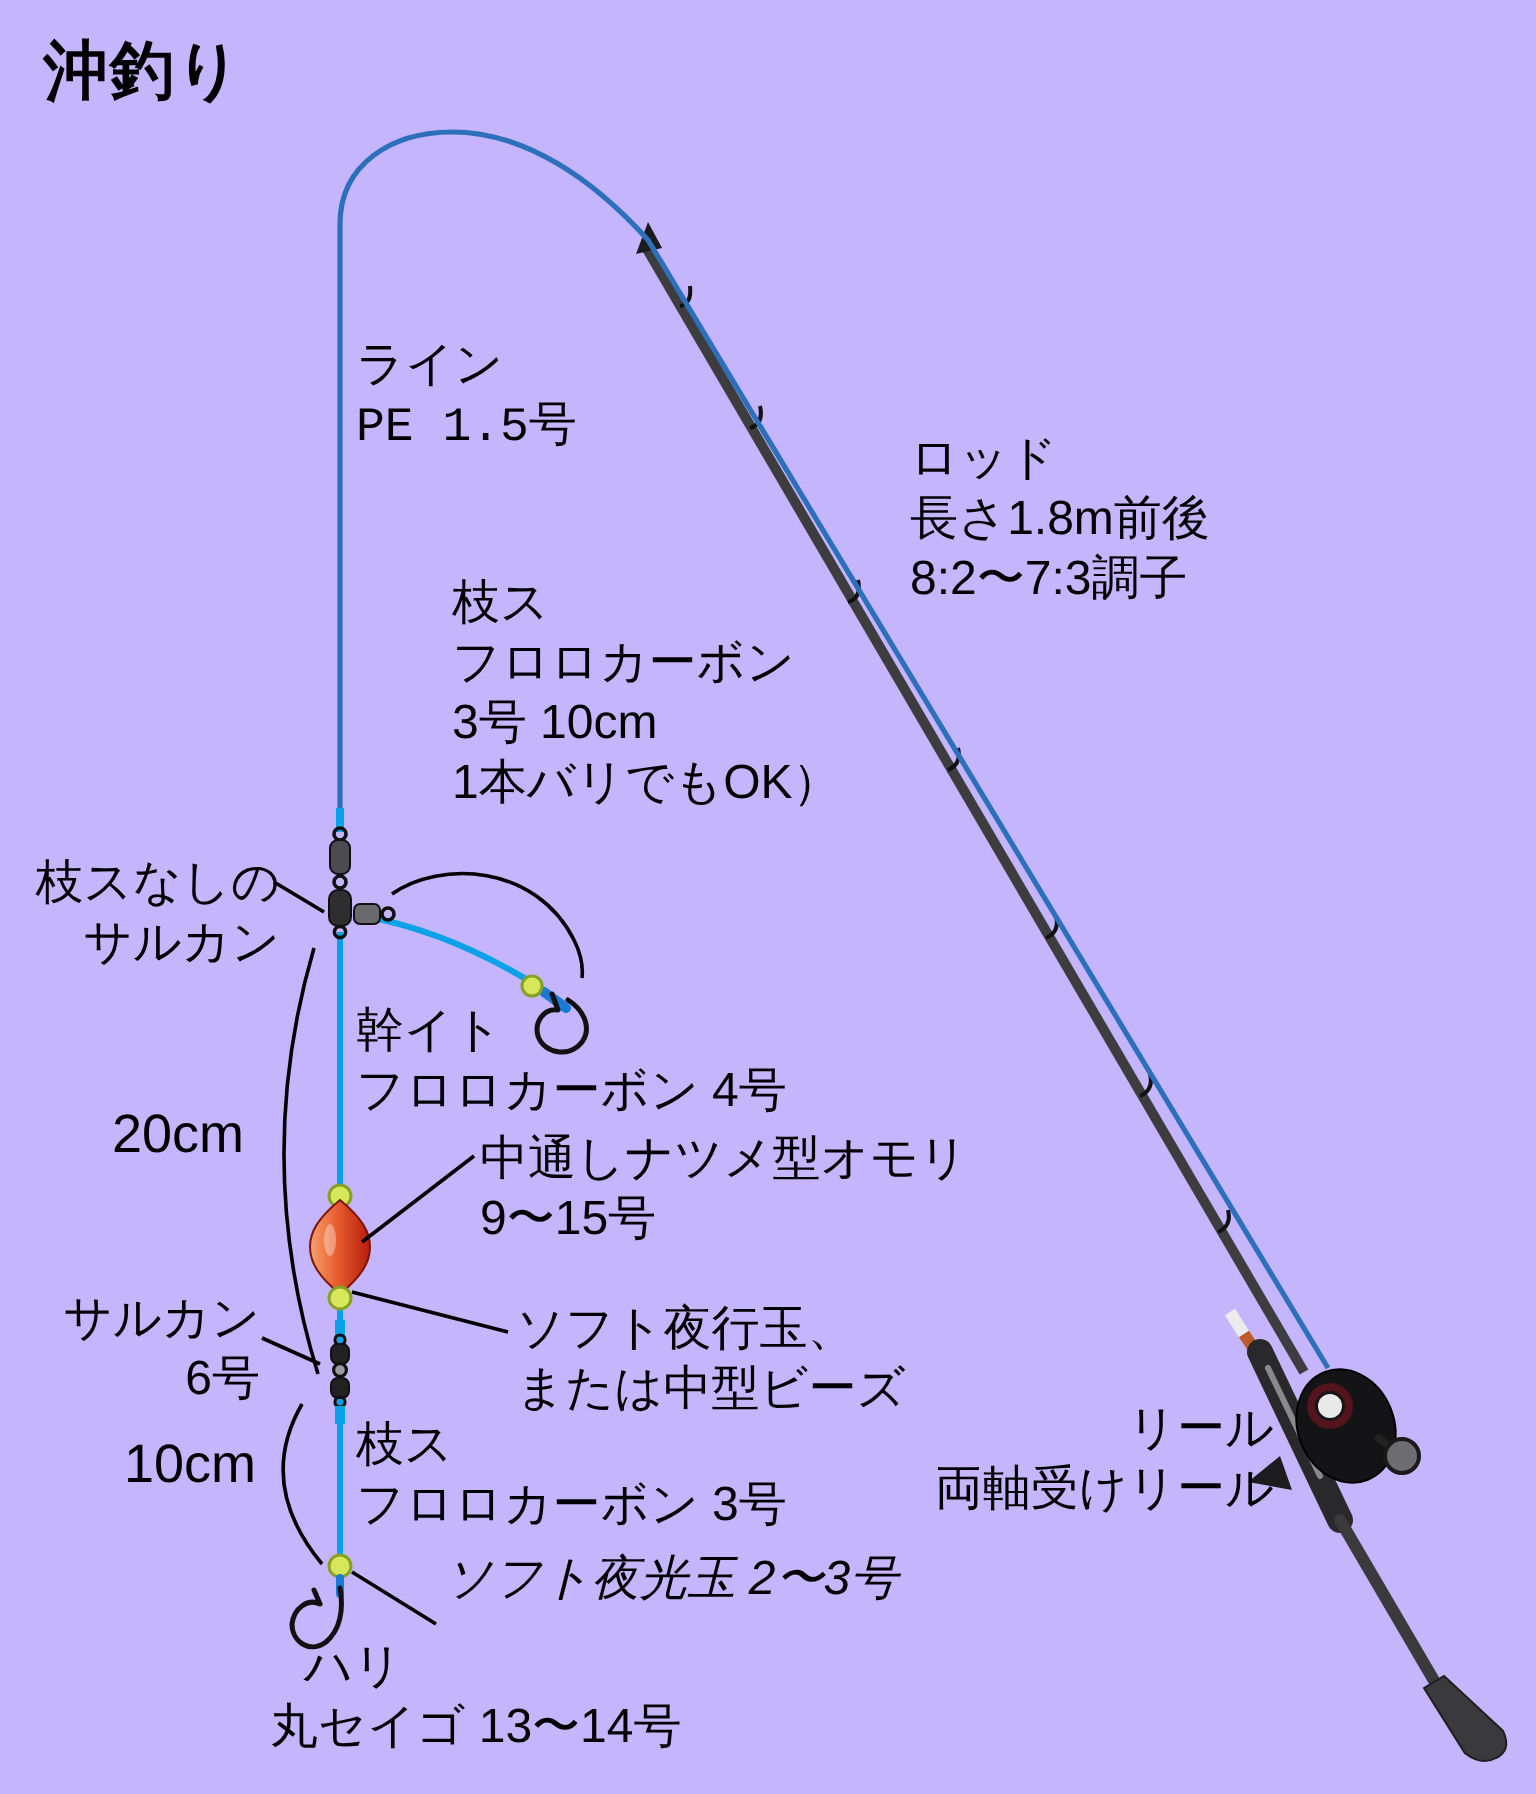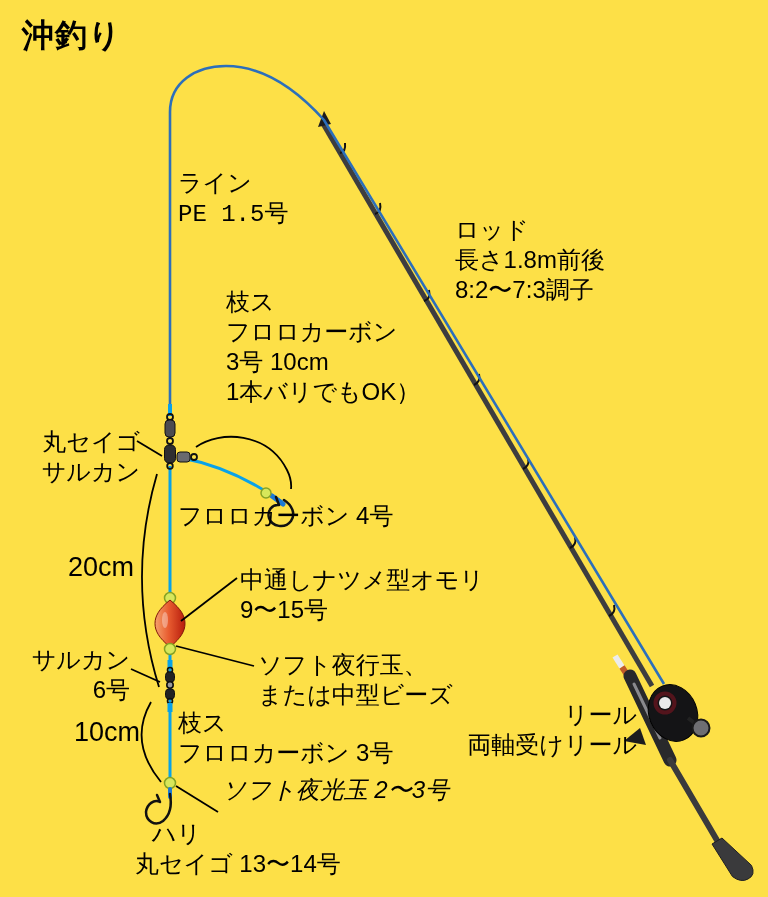--- a/index.html
+++ b/index.html
@@ -1,24 +1,24 @@
 <!DOCTYPE html>
 <html><head>
 <meta charset="utf-8">
 <style>
   html,body{margin:0;padding:0;background:#ffffff;}
   .stage{
-    position:relative;width:768px;height:897px;background:#fde047;overflow:hidden;
+    position:relative;width:768px;height:897px;background:#c4b5fd;overflow:hidden;
     font-family:"Liberation Sans","DejaVu Sans",sans-serif;color:#000;
   }
   .stage svg{position:absolute;left:0;top:0;}
   .lbl{position:absolute;font-size:24px;line-height:30px;white-space:nowrap;}
   .title{position:absolute;left:22px;top:14px;font-size:32px;font-weight:bold;letter-spacing:1px;}
   .r{text-align:right;}
-  .num{font-size:27px;margin-left:12px;}
+  .num{font-size:27px;}
   #lbl-line{left:178px;top:170px;font-family:Liberation Mono, monospace;}
   #lbl-rod{left:455px;top:215px;}
   #lbl-branch-top{left:226px;top:287px;}
   #lbl-swivel3{right:628px;top:427px;}
   #lbl-leader{left:178px;top:501px;}
   #lbl-20cm{left:56px;top:552px;}
   #lbl-sinker{left:240px;top:565px;}
   #lbl-swivel6{right:638px;top:645px;}
   #lbl-softbead{left:258px;top:650px;}
   #lbl-10cm{left:62px;top:717px;}
@@ -143,25 +143,26 @@
   </div>
 
   <div class="lbl" id="lbl-branch-top">
     <div>枝ス</div>
     <div>フロロカーボン</div>
     <div>3号 10cm</div>
     <div>1本バリでもOK）</div>
   </div>
 
   <div class="lbl r" id="lbl-swivel3">
-    <div>丸セイゴ</div>
+    <div>枝スなしの</div>
     <div>サルカン</div>
   </div>
 
   <div class="lbl" id="lbl-leader">
+    <div>幹イト</div>
     <div>フロロカーボン 4号</div>
   </div>
 
   <div class="lbl num" id="lbl-20cm">20cm</div>
 
   <div class="lbl" id="lbl-sinker">
     <div>中通しナツメ型オモリ</div>
     <div>9〜15号</div>
   </div>
 

